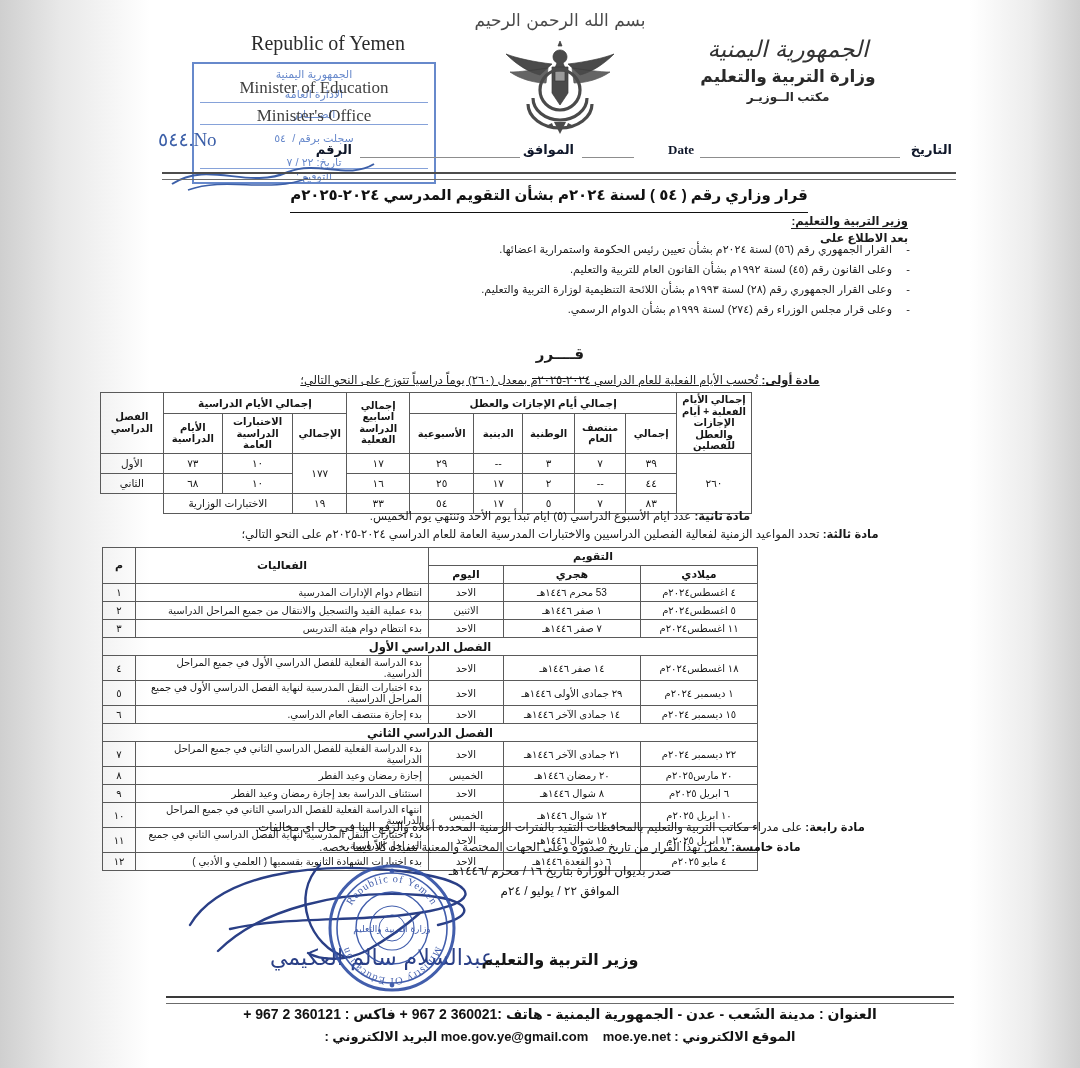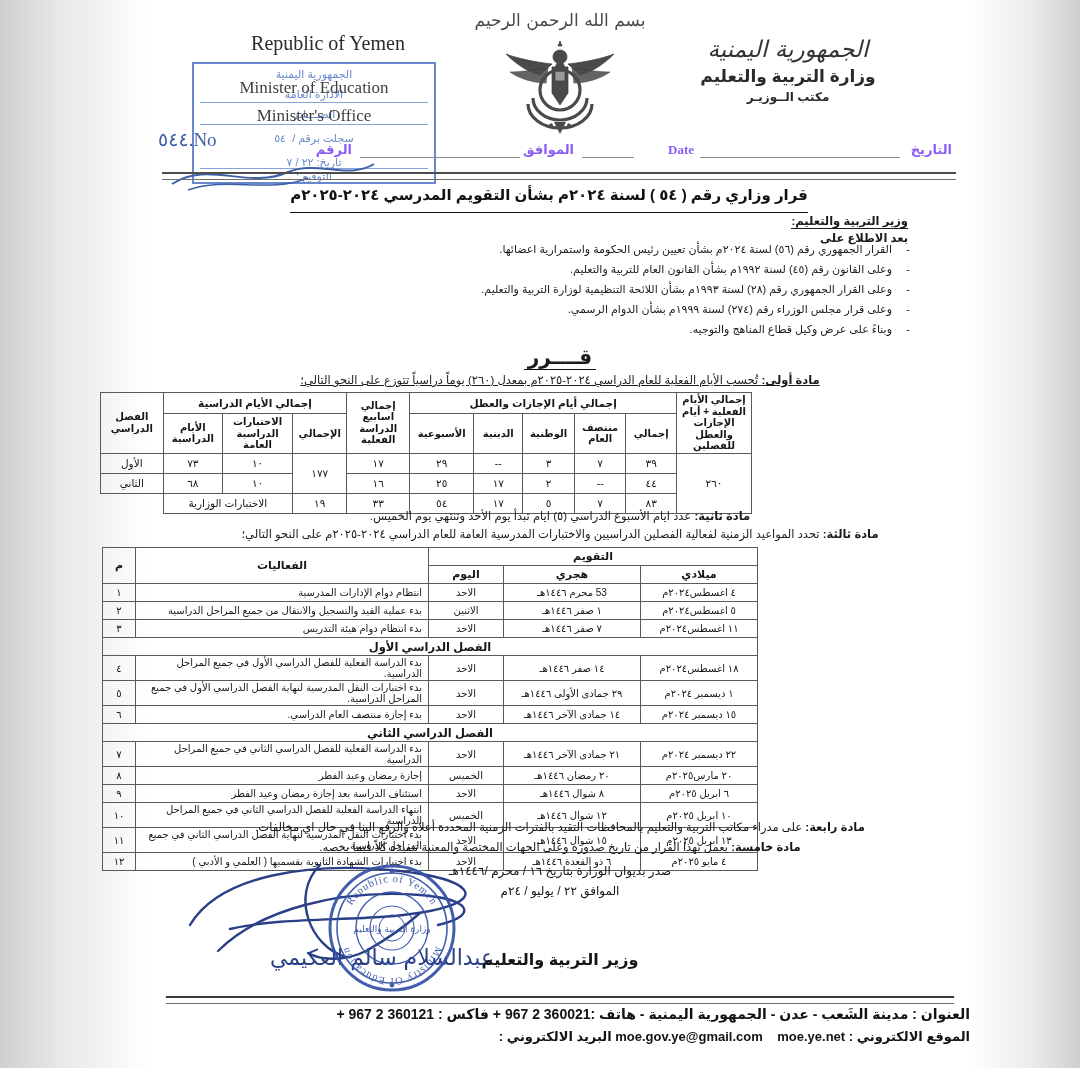--- a/index.html
+++ b/index.html
@@ -51,43 +51,43 @@
   .stamp-en1{position:absolute;top:14px;left:0;right:0;text-align:center;
      font-family:"Liberation Serif","DejaVu Serif",serif;font-size:17px;color:#2f2f2f;}
   .stamp-en2{position:absolute;top:42px;left:0;right:0;text-align:center;
      font-family:"Liberation Serif","DejaVu Serif",serif;font-size:17px;color:#2f2f2f;}
   .handno{position:absolute;top:128px;left:8px;font-family:"Liberation Serif",serif;
      font-size:19px;color:#3c5fa8;}
   .scribble{position:absolute;top:150px;left:18px;width:210px;height:48px;color:#3c5fa8;}
 
   
   .meta-row{position:absolute;top:140px;left:14px;right:18px;height:26px;}
-  .meta-lbl{position:absolute;font-size:13px;font-weight:bold;color:#8b5cf6;}
+  .meta-lbl{position:absolute;font-size:13px;font-weight:bold;color:#0f172a;}
   .meta-rule{position:absolute;top:17px;height:0;border-top:1px solid #8d8d8d;}
   .dbl-rule{position:absolute;left:12px;right:14px;top:172px;height:5px;
      border-top:2px solid #4d4d4d;border-bottom:1px solid #6d6d6d;}
 
   
   .decree-title{position:absolute;top:186px;left:0;right:22px;text-align:center;
      font-size:15px;font-weight:bold;color:#111;}
   .decree-title span{border-bottom:1.5px solid #111;padding-bottom:9px;}
 
   .para{position:absolute;font-size:11.5px;color:#1b1b1b;}
   .u{border-bottom:1px solid #1b1b1b;}
   .bold{font-weight:bold;}
 
   .bullets{position:absolute;top:243px;right:60px;left:120px;}
   .bullets li{list-style:none;font-size:11px;margin:0 0 7px 0;position:relative;
      padding-right:18px;text-align:right;}
   .bullets li:before{content:"-";position:absolute;right:0;top:0;}
   ul.bullets{margin:0;padding:0;}
 
   .qarrar{position:absolute;top:345px;left:0;right:0;text-align:center;}
-  .qarrar span{font-size:20px;font-weight:bold;letter-spacing:4px;
-     border-bottom:1.5px solid #111;padding:0 4px 1px 4px;}
+  .qarrar span{font-size:15px;font-weight:bold;letter-spacing:4px;
+     border-bottom:1.5px solid #111;padding:0 4px 16px 4px;}
 
   
   table{border-collapse:collapse;font-size:10.5px;color:#161616;}
   table td,table th{border:1px solid #5a5a5a;padding:1px 3px;text-align:center;
      vertical-align:middle;font-weight:normal;}
   .tbl1{position:absolute;top:392px;right:218px;width:652px;}
   .tbl1 .hd{font-weight:bold;font-size:10px;line-height:1.15;}
   .tbl1 .grp{font-weight:bold;font-size:10.5px;}
   .tbl1 td{height:17px;}
 
@@ -107,21 +107,21 @@
 
   
   .sign-wrap{position:absolute;top:855px;left:20px;width:430px;height:120px;color:#2a3f86;}
   .seal{position:absolute;top:862px;left:176px;width:132px;height:132px;color:#3452a6;opacity:.93;}
   .minister-line{position:absolute;top:950px;left:0;right:0;text-align:center;
      font-size:16px;font-weight:bold;color:#161616;letter-spacing:1px;}
 
   
   .foot-rule{position:absolute;left:16px;right:16px;top:996px;height:5px;
      border-top:2px solid #3a3a3a;border-bottom:1px solid #6b6b6b;}
-  .footer{position:absolute;left:0;right:0;top:1006px;text-align:right;}
+  .footer{position:absolute;left:0;right:0;top:1006px;text-align:center;}
   .footer .f1{font-size:14px;font-weight:bold;color:#131313;letter-spacing:.3px;}
   .footer .f2{font-size:13px;font-weight:bold;color:#131313;margin-top:7px;}
   .ltr{direction:ltr;unicode-bidi:isolate;display:inline-block;}
 </style>
 </head>
 <body>
 
 <div class="page">
   <div class="scan-edge-left"></div>
   <div class="scan-edge-right"></div>
@@ -205,21 +205,20 @@
       </div>
 
       <div class="para bold u" style="top:214px;right:62px;">وزير التربية والتعليم:</div>
       <div class="para bold" style="top:231px;right:62px;">بعد الاطلاع على</div>
 
       <ul class="bullets">
         <li>القرار الجمهوري رقم (٥٦) لسنة ٢٠٢٤م بشأن تعيين رئيس الحكومة واستمرارية اعضائها.</li>
         <li>وعلى القانون رقم (٤٥) لسنة ١٩٩٢م بشأن القانون العام للتربية والتعليم.</li>
         <li>وعلى القرار الجمهوري رقم (٢٨) لسنة ١٩٩٣م بشأن اللائحة التنظيمية لوزارة التربية والتعليم.</li>
         <li>وعلى قرار مجلس الوزراء رقم (٢٧٤) لسنة ١٩٩٩م بشأن الدوام الرسمي.</li>
-        <li>وبناءً على عرض وكيل قطاع المناهج والتوجيه.</li>
       </ul>
 
       <div class="qarrar">
         <span>قــــرر</span>
       </div>
 
       <div class="para" style="top:373px;right:30px;left:30px;text-align:center;text-decoration:underline;">
         <span class="bold">مادة أولى:</span>
         <span>تُحسب الأيام الفعلية للعام الدراسي ٢٠٢٤-٢٠٢٥م بمعدل (٢٦٠) يوماً دراسياً تتوزع على النحو التالي؛</span>
       </div>

